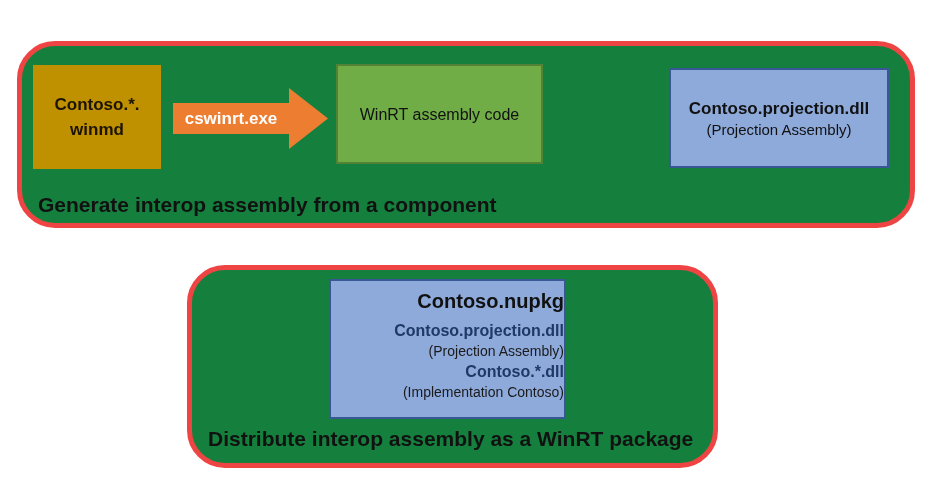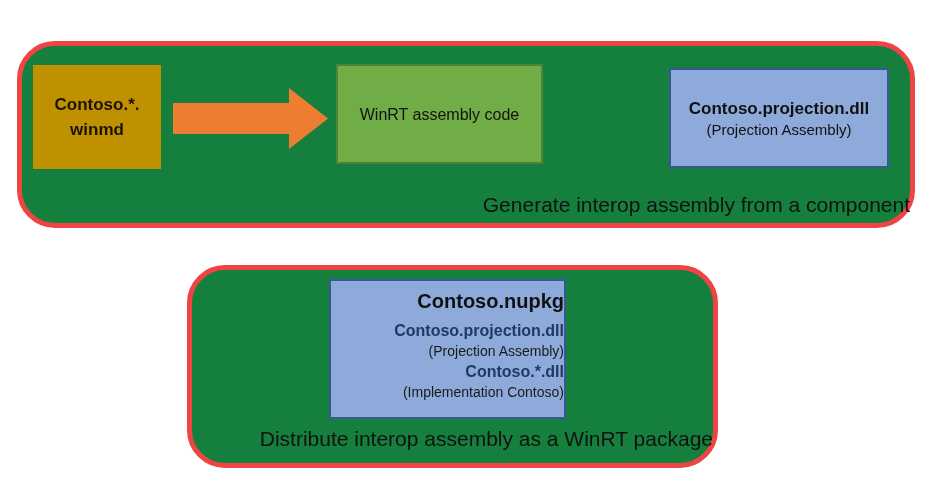--- a/index.html
+++ b/index.html
@@ -61,23 +61,23 @@
     color: #ffffff;
     font-size: 17px;
   }
   .arrow1 { left: 151px; top: 42px; width: 155px; height: 61px; }
   .arrow1 .arrow-label { left: 0; top: 15px; width: 116px; height: 31px; line-height: 31px; }
   .arrow2 { left: 531px; top: 45px; width: 108px; height: 60px; }
   .arrow2 .arrow-label { left: 0; top: 13px; width: 75px; height: 32px; line-height: 32px; }
 
   .caption {
     position: absolute;
-    left: 2px; right: 0;
-    text-align: right;
-    font-weight: normal;
+    left: 16px; right: 0;
+    text-align: left;
+    font-weight: bold;
     font-size: 21px;
     color: #111111;
   }
   .caption-top { top: 147px; }
   .caption-bottom { top: 157px; }
 
   .nupkg-box {
     position: absolute;
     left: 137px; top: 9px; width: 237px; height: 140px;
     background: #8EAADB;
@@ -99,20 +99,21 @@
 
     <div class="node winmd-box">
       <span class="line">Contoso.*.</span>
       <span class="line">winmd</span>
     </div>
 
     <div class="arrow arrow1">
       <svg width="155" height="61" viewBox="0 0 155 61">
         <polygon points="0,15 116,15 116,0 155,30.5 116,61 116,46 0,46" fill="#ED7D31"></polygon>
       </svg>
+      <span class="arrow-label">cswinrt.exe</span>
     </div>
 
     <div class="node cs-box">
       <span class="subtitle">WinRT assembly code</span>
     </div>
 
 
     <div class="node proj-box">
       <span class="title">Contoso.projection.dll</span>
       <span class="subtitle">(Projection Assembly)</span>

